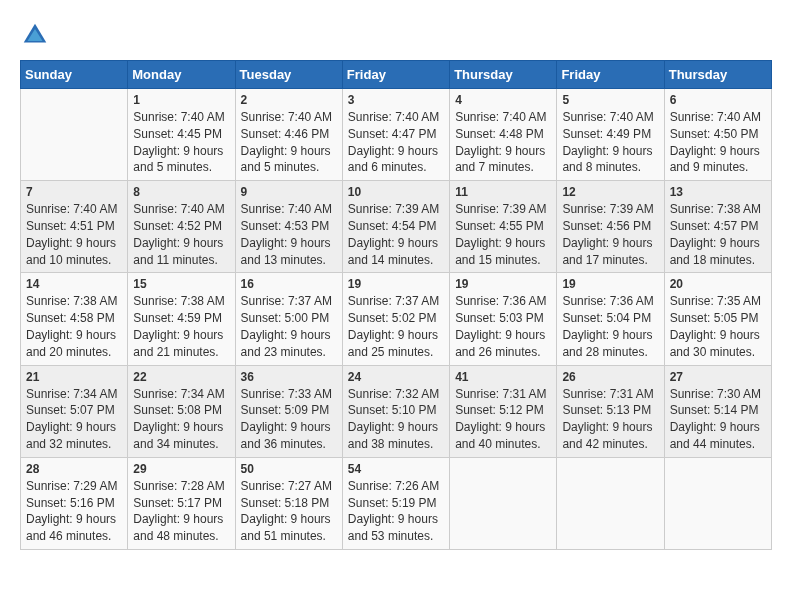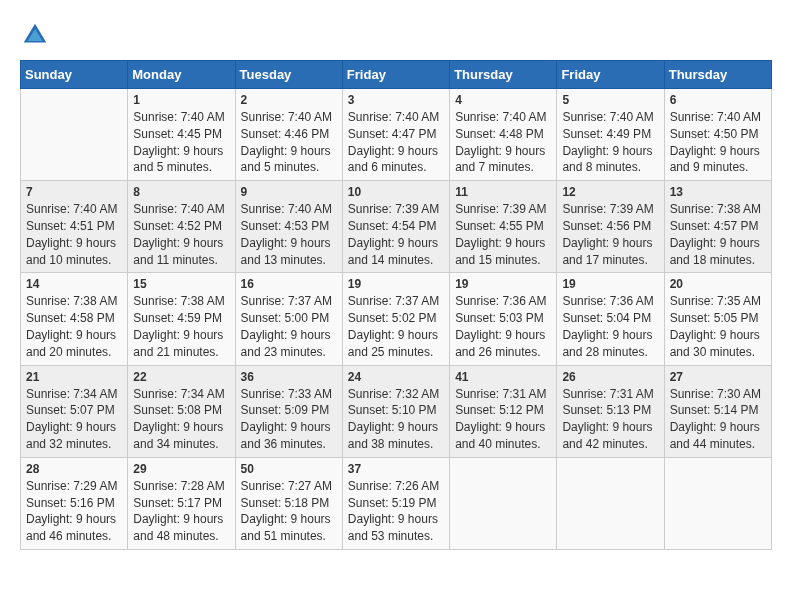--- a/index.html
+++ b/index.html
@@ -238,21 +238,21 @@
         </td>
         <td>
           <span class="day-number">29</span>
           <div class="day-info">Sunrise: 7:28 AM<br>Sunset: 5:17 PM<br>Daylight: 9 hours and 48 minutes.</div>
         </td>
         <td>
           <span class="day-number">50</span>
           <div class="day-info">Sunrise: 7:27 AM<br>Sunset: 5:18 PM<br>Daylight: 9 hours and 51 minutes.</div>
         </td>
         <td>
-          <span class="day-number">37</span>
+          <span class="day-number">54</span>
           <div class="day-info">Sunrise: 7:26 AM<br>Sunset: 5:19 PM<br>Daylight: 9 hours and 53 minutes.</div>
         </td>
         <td></td>
         <td></td>
         <td></td>
       </tr>
     </tbody>
 </table>
 
 </body></html>

